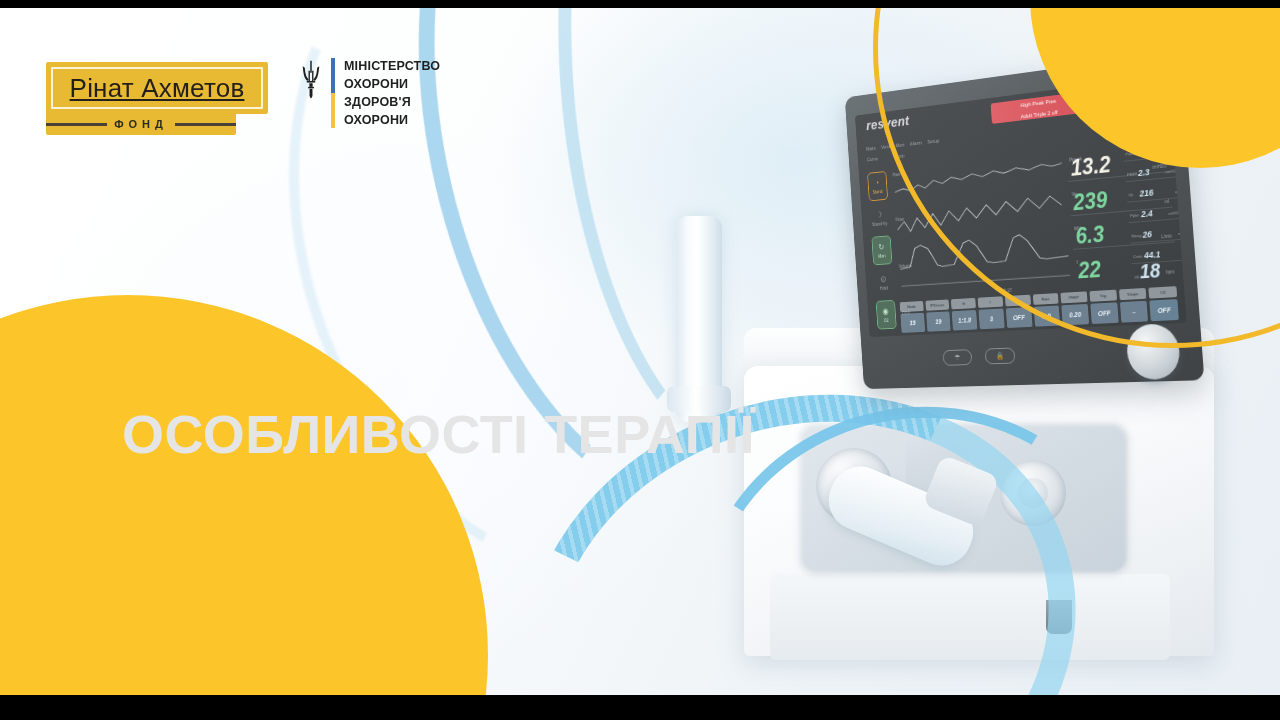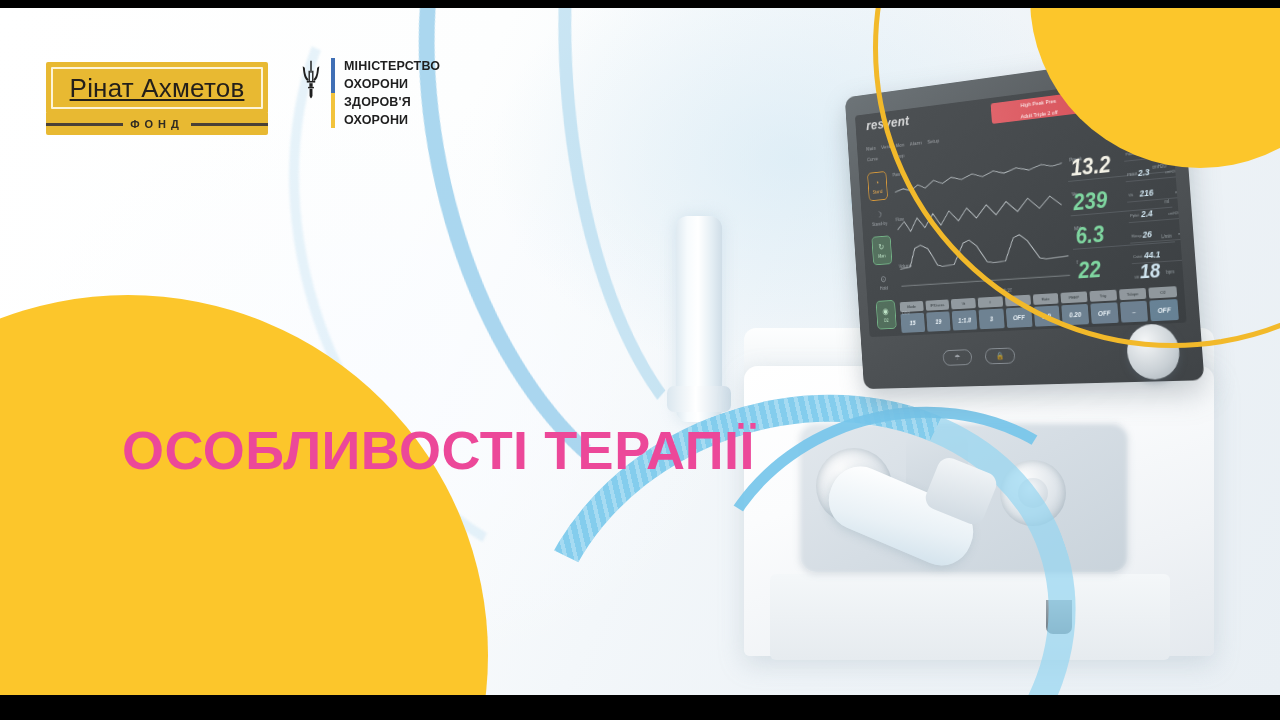--- a/index.html
+++ b/index.html
@@ -360,21 +360,21 @@
   .logo-box:before {
     content:""; position:absolute; inset:5px;
     border:2px solid #fdf4d8;
     border-radius:1px;
   }
   .logo-name {
     position:relative; z-index:2;
     font-size:26px; color:#231f1a; letter-spacing:.2px;text-decoration:underline;
   }
   .logo-sub-wrap {
-    position:relative; width:222px; height:22px;
+    position:relative; width:190px; height:22px;
     display:flex; align-items:center; justify-content:center; gap:7px;
     background:#e8b932;
     border-radius:0 0 2px 2px;
     margin-top:-1px;
   }
   .logo-rule { height:3px; flex:1; background:#4a4136; }
   .logo-sub {
     font-size:11px; letter-spacing:5px; color:#2e2a23; font-weight:bold;
   }
 
@@ -392,22 +392,22 @@
     font-size:12.5px; font-weight:bold; color:#1f1f1f; line-height:17px;
     letter-spacing:.2px;
   }
 
   
   .title-block { position:absolute; left:122px; top:388px; width:760px; }
   .subtitle {
     font-size:27px; color:#2b2b2b; letter-spacing:.6px; font-weight:300;
   }
   .headline {
-    margin-top:32px;
-    font-size:54px; font-weight:bold; color:#ec4899;
+    margin-top:16px;
+    font-size:54px; font-weight:bold; color:#e5e5e5;
     line-height:61px; letter-spacing:.5px;
   }
 
   .bar-top { position:absolute; left:0; top:0; width:1280px; height:8px; background:#000; }
   .bar-bottom { position:absolute; left:0; bottom:0; width:1280px; height:25px; background:#000; }
 </style>
 </head>
 <body>
 
 <div class="stage">

